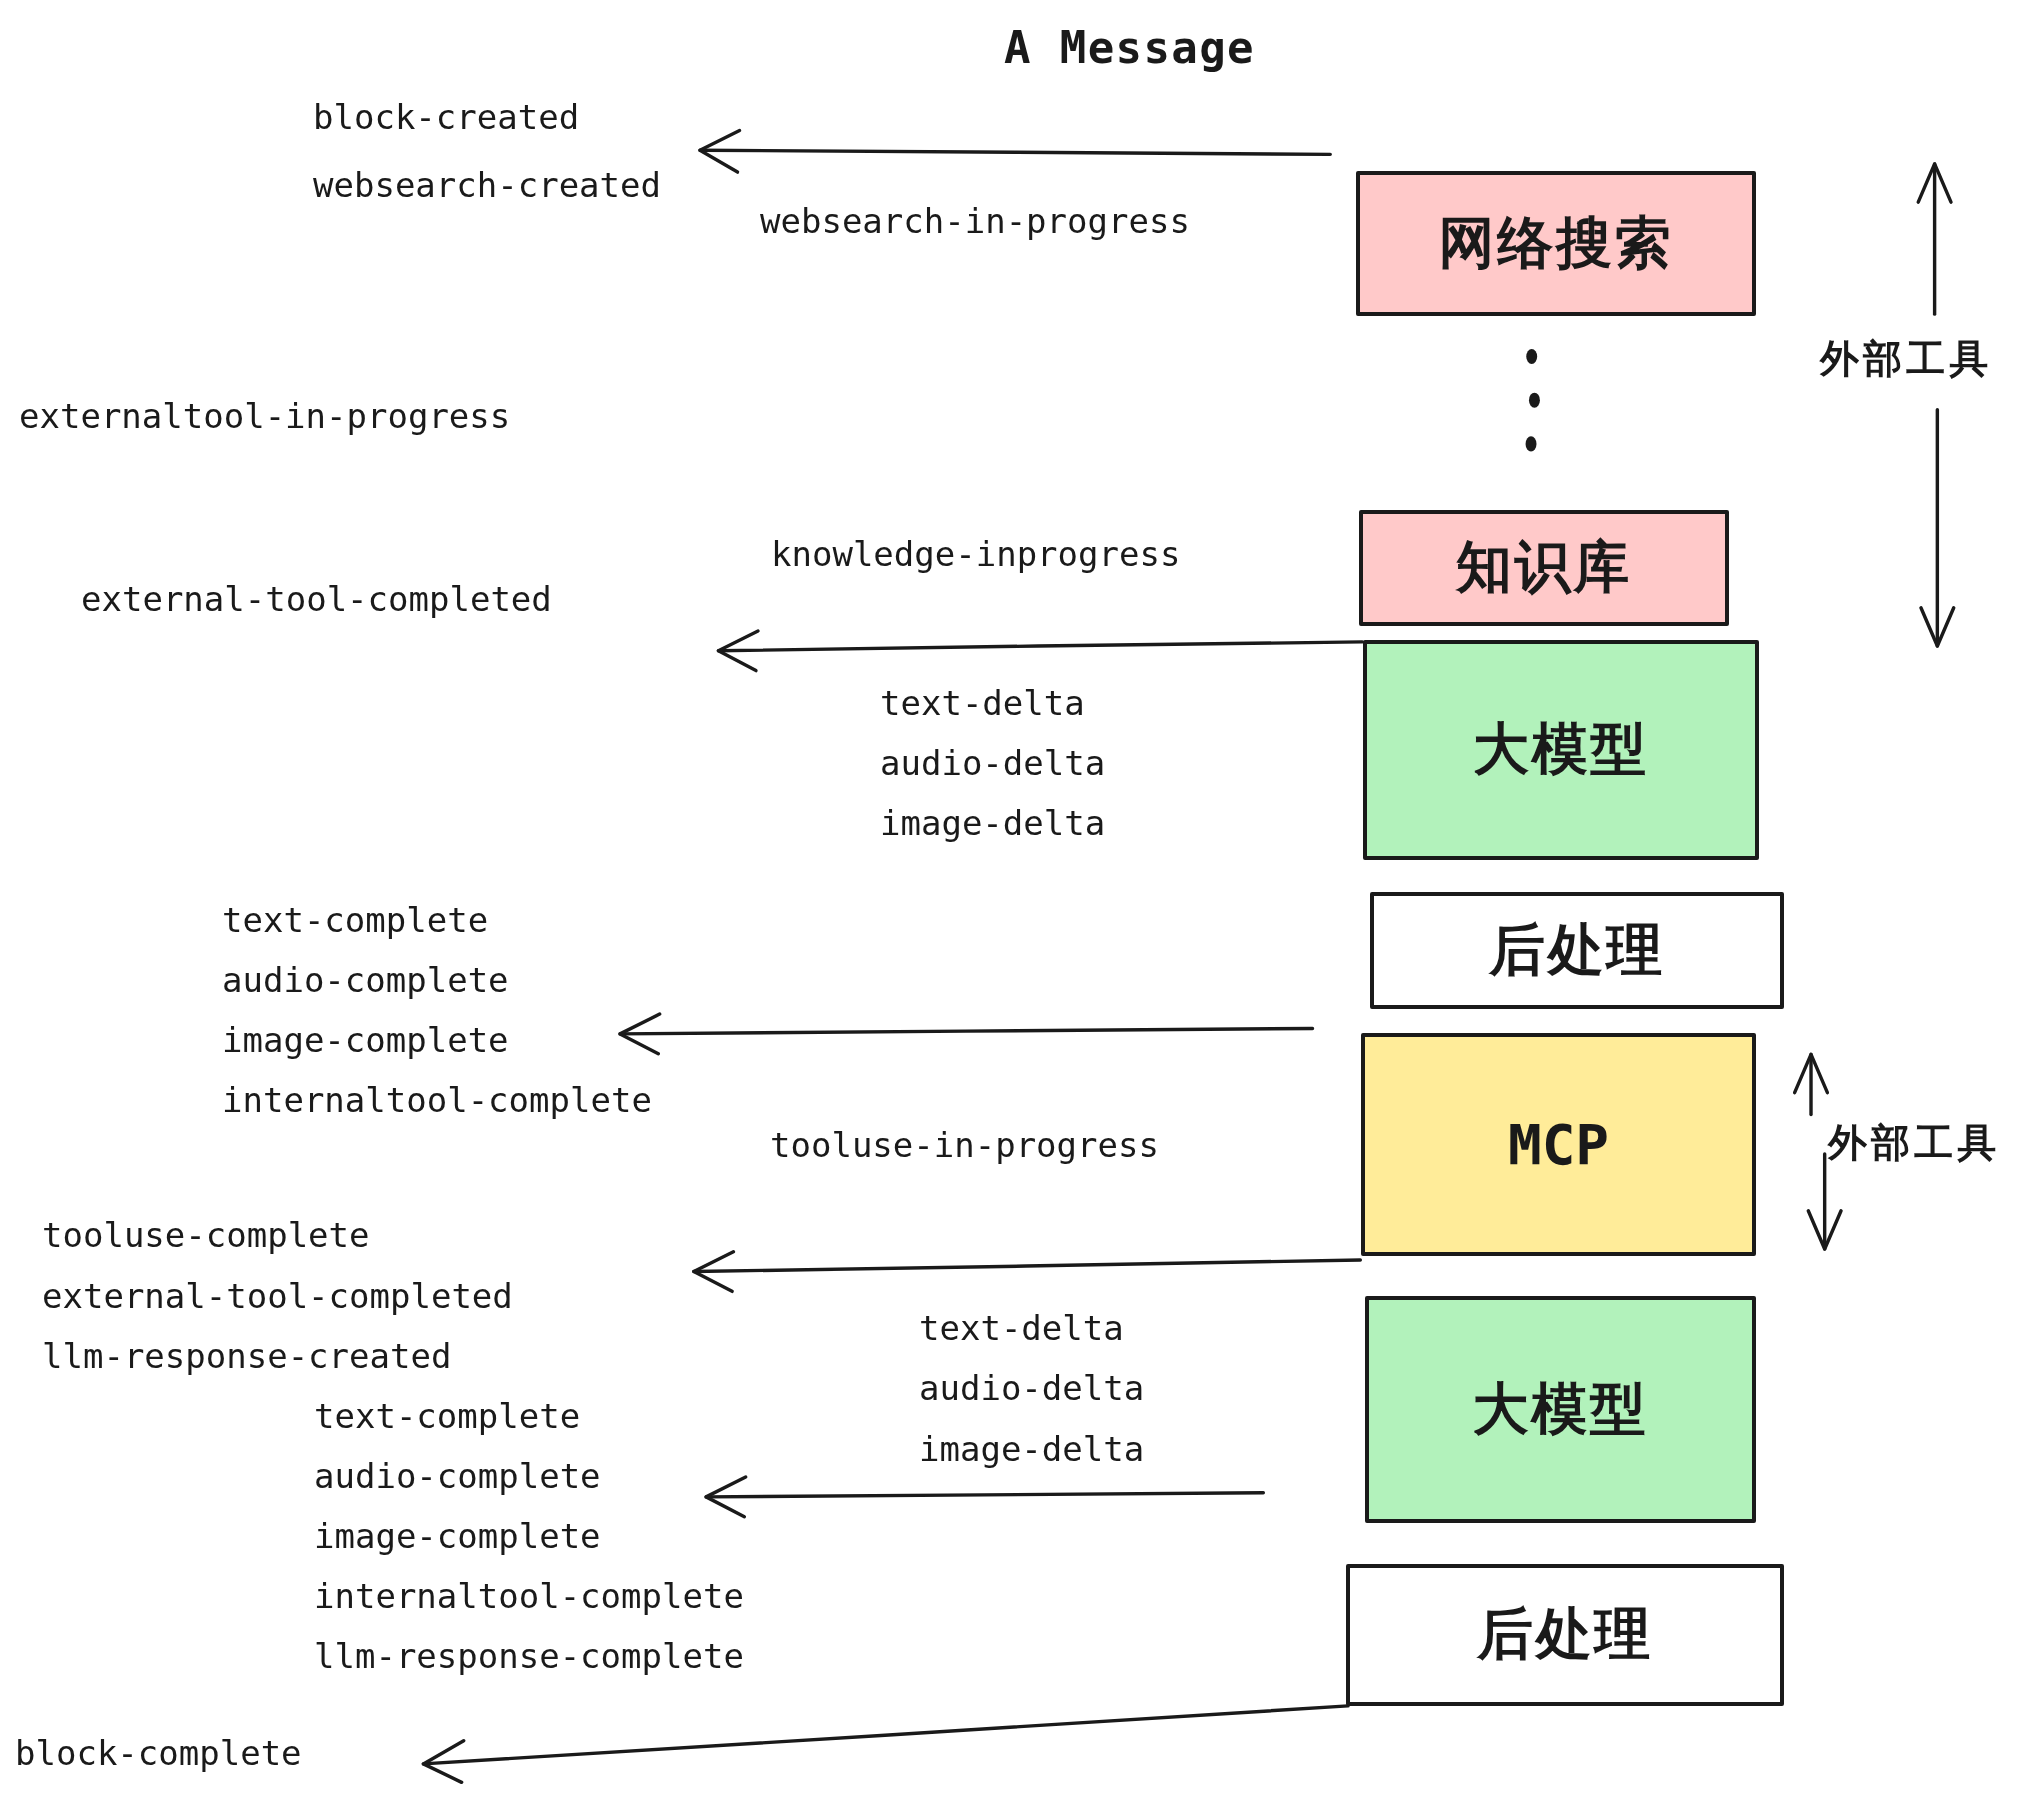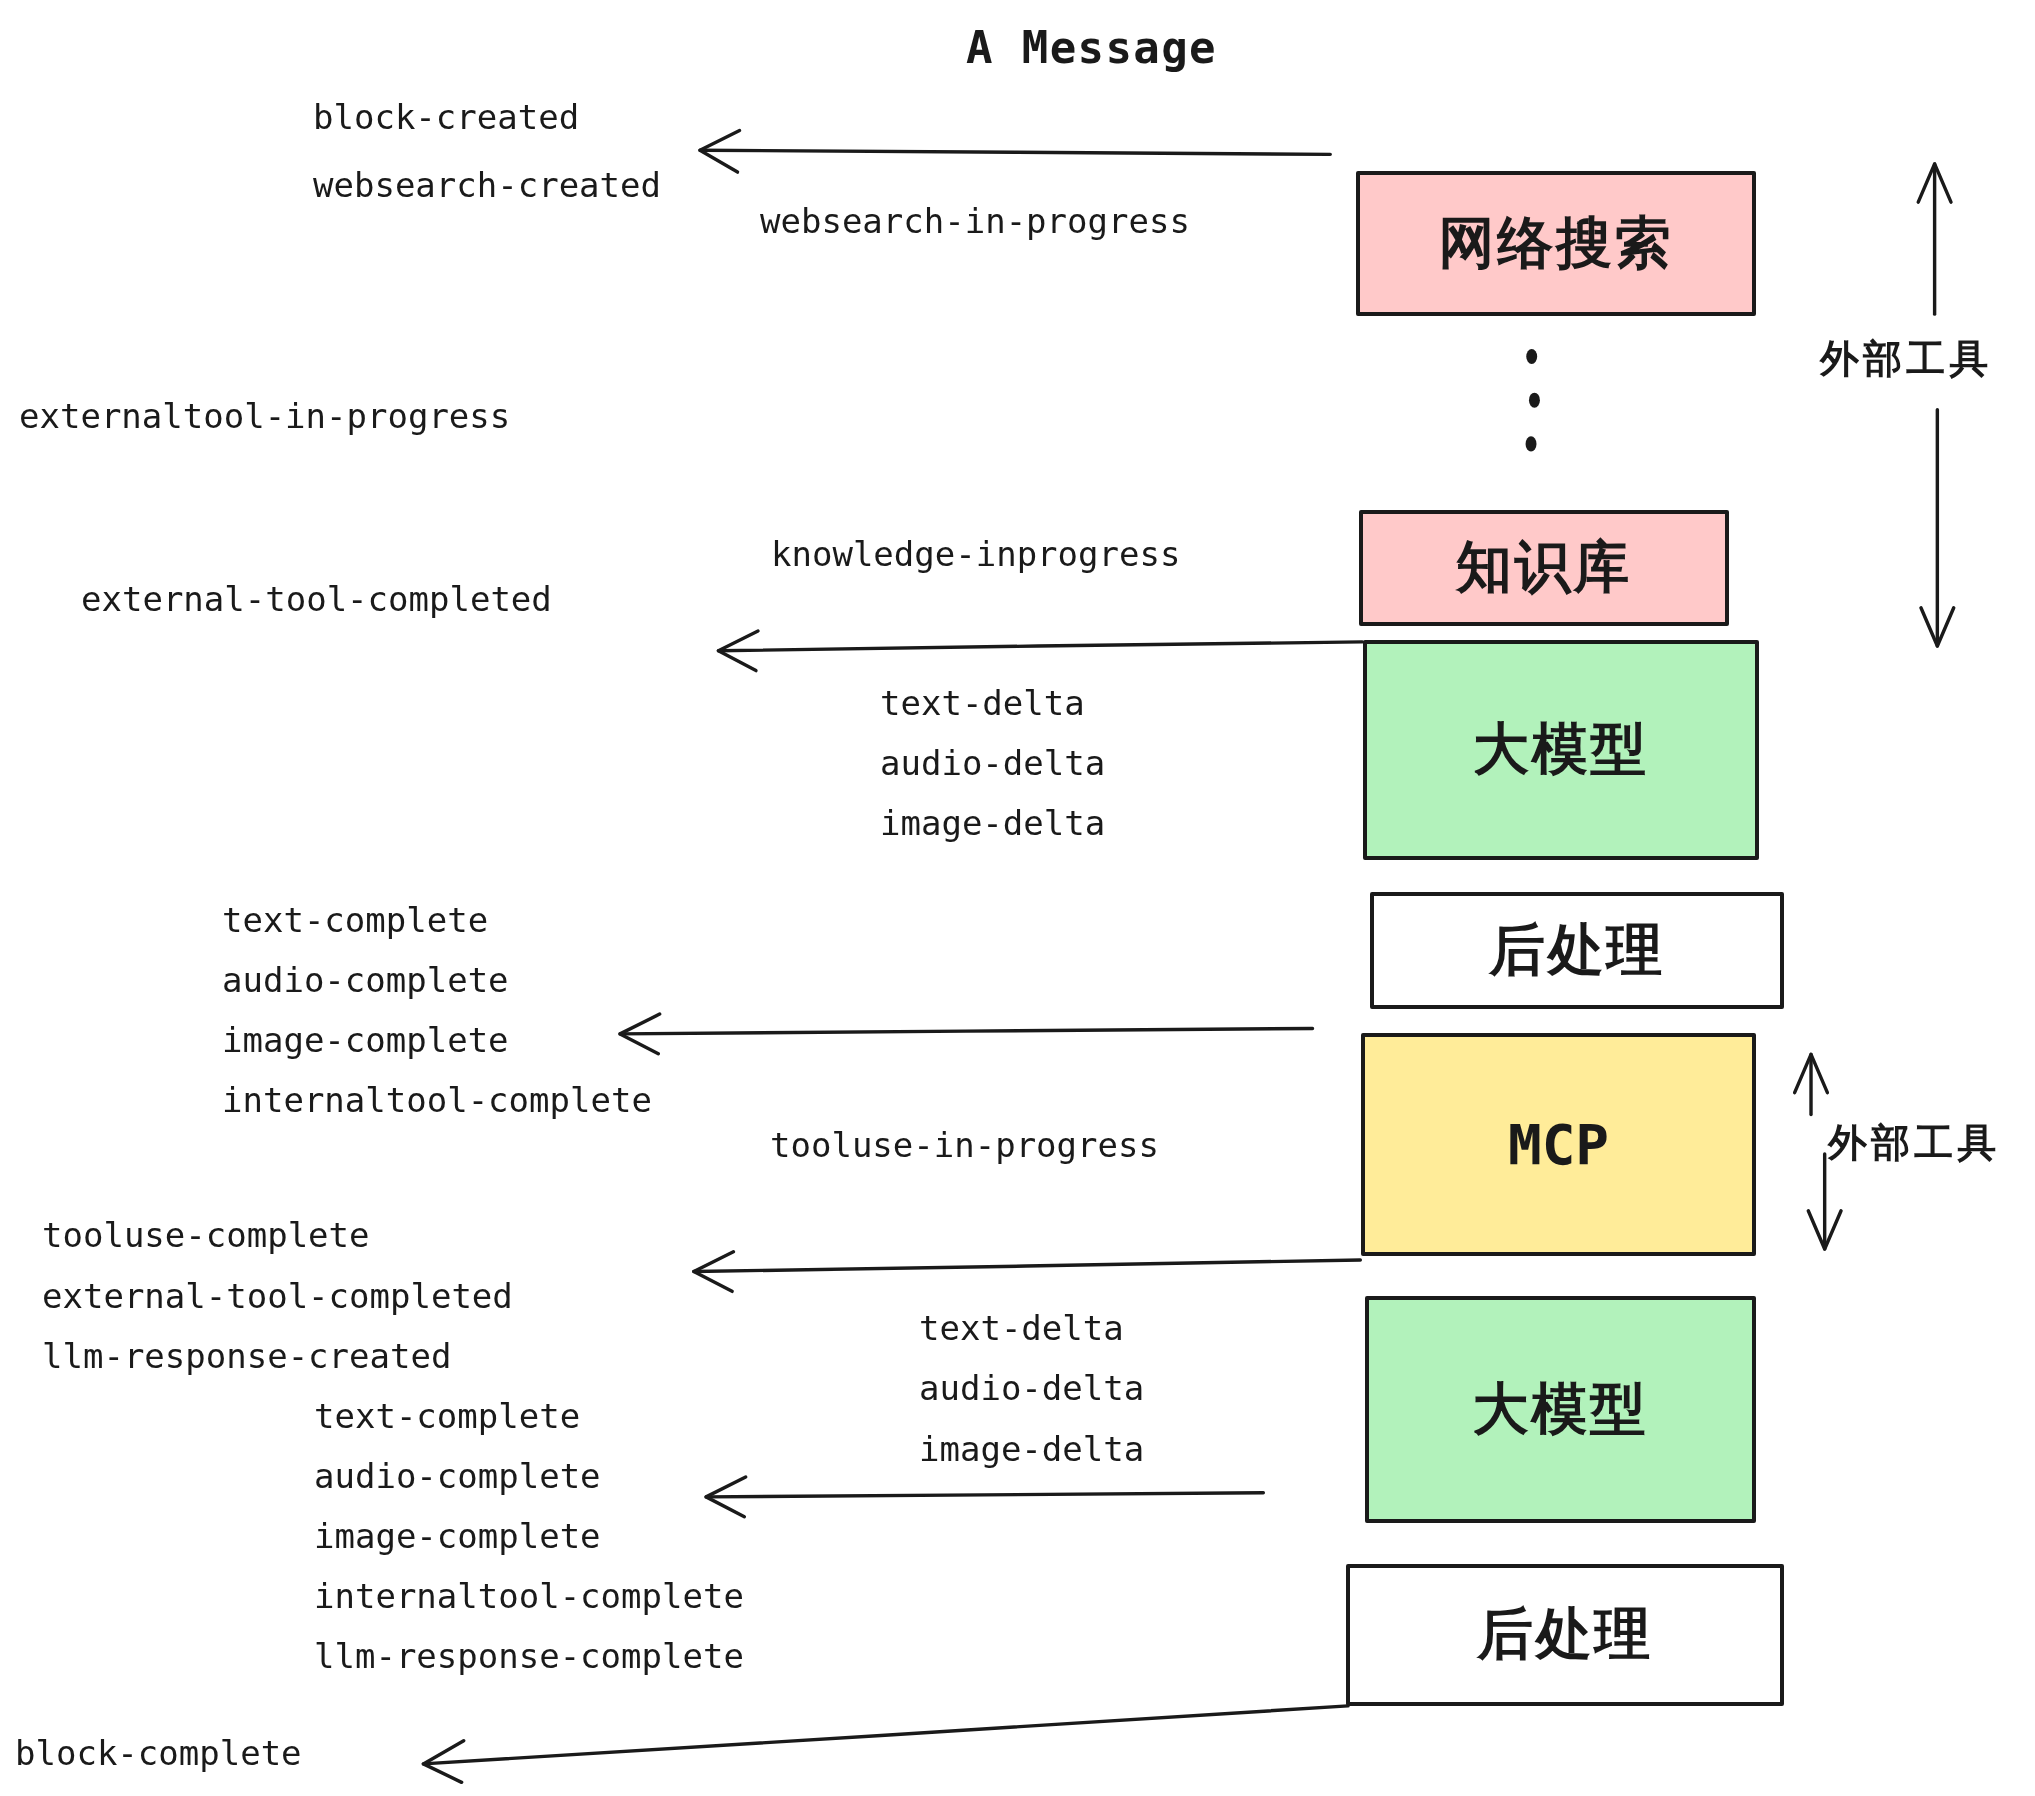--- a/index.html
+++ b/index.html
@@ -1,18 +1,18 @@
 <!DOCTYPE html>
 <html style="font-size:11px"><head>
 <meta charset="utf-8">
 <style>
   html,body{margin:0;padding:0;background:#ffffff;}
   #canvas{position:relative;width:2035px;height:1796px;background:#ffffff;overflow:hidden;
           font-family:"DejaVu Sans Mono", monospace;color:#1a1a1a;}
-  .title{position:absolute;font-size:44px;font-weight:bold;letter-spacing:1.4px;white-space:nowrap;}
+  .title{position:absolute;font-size:44px;font-weight:bold;letter-spacing:1.4px;white-space:nowrap;margin-left:38px;}
   .evt{position:absolute;font-size:34px;line-height:1;white-space:nowrap;font-weight:500;}
   .box{position:absolute;border:4.1px solid #1a1a1a;border-radius:2px;box-sizing:border-box;
        display:flex;align-items:center;justify-content:center;}
   .box .lbl{font-family:"DejaVu Sans", sans-serif;font-size:56px;font-weight:600;letter-spacing:2.7px;}
   .box .lbl.mono{font-family:"DejaVu Sans Mono", monospace;letter-spacing:0;}
   .cjk{position:absolute;font-family:Liberation Mono, monospace;font-size:39px;font-weight:600;
        letter-spacing:4.1px;white-space:nowrap;}
   svg.layer{position:absolute;left:0;top:0;width:2035px;height:1796px;pointer-events:none;}
   svg .ln{stroke:#1a1a1a;stroke-width:5;fill:none;stroke-linecap:round;stroke-linejoin:round;}
 </style>

